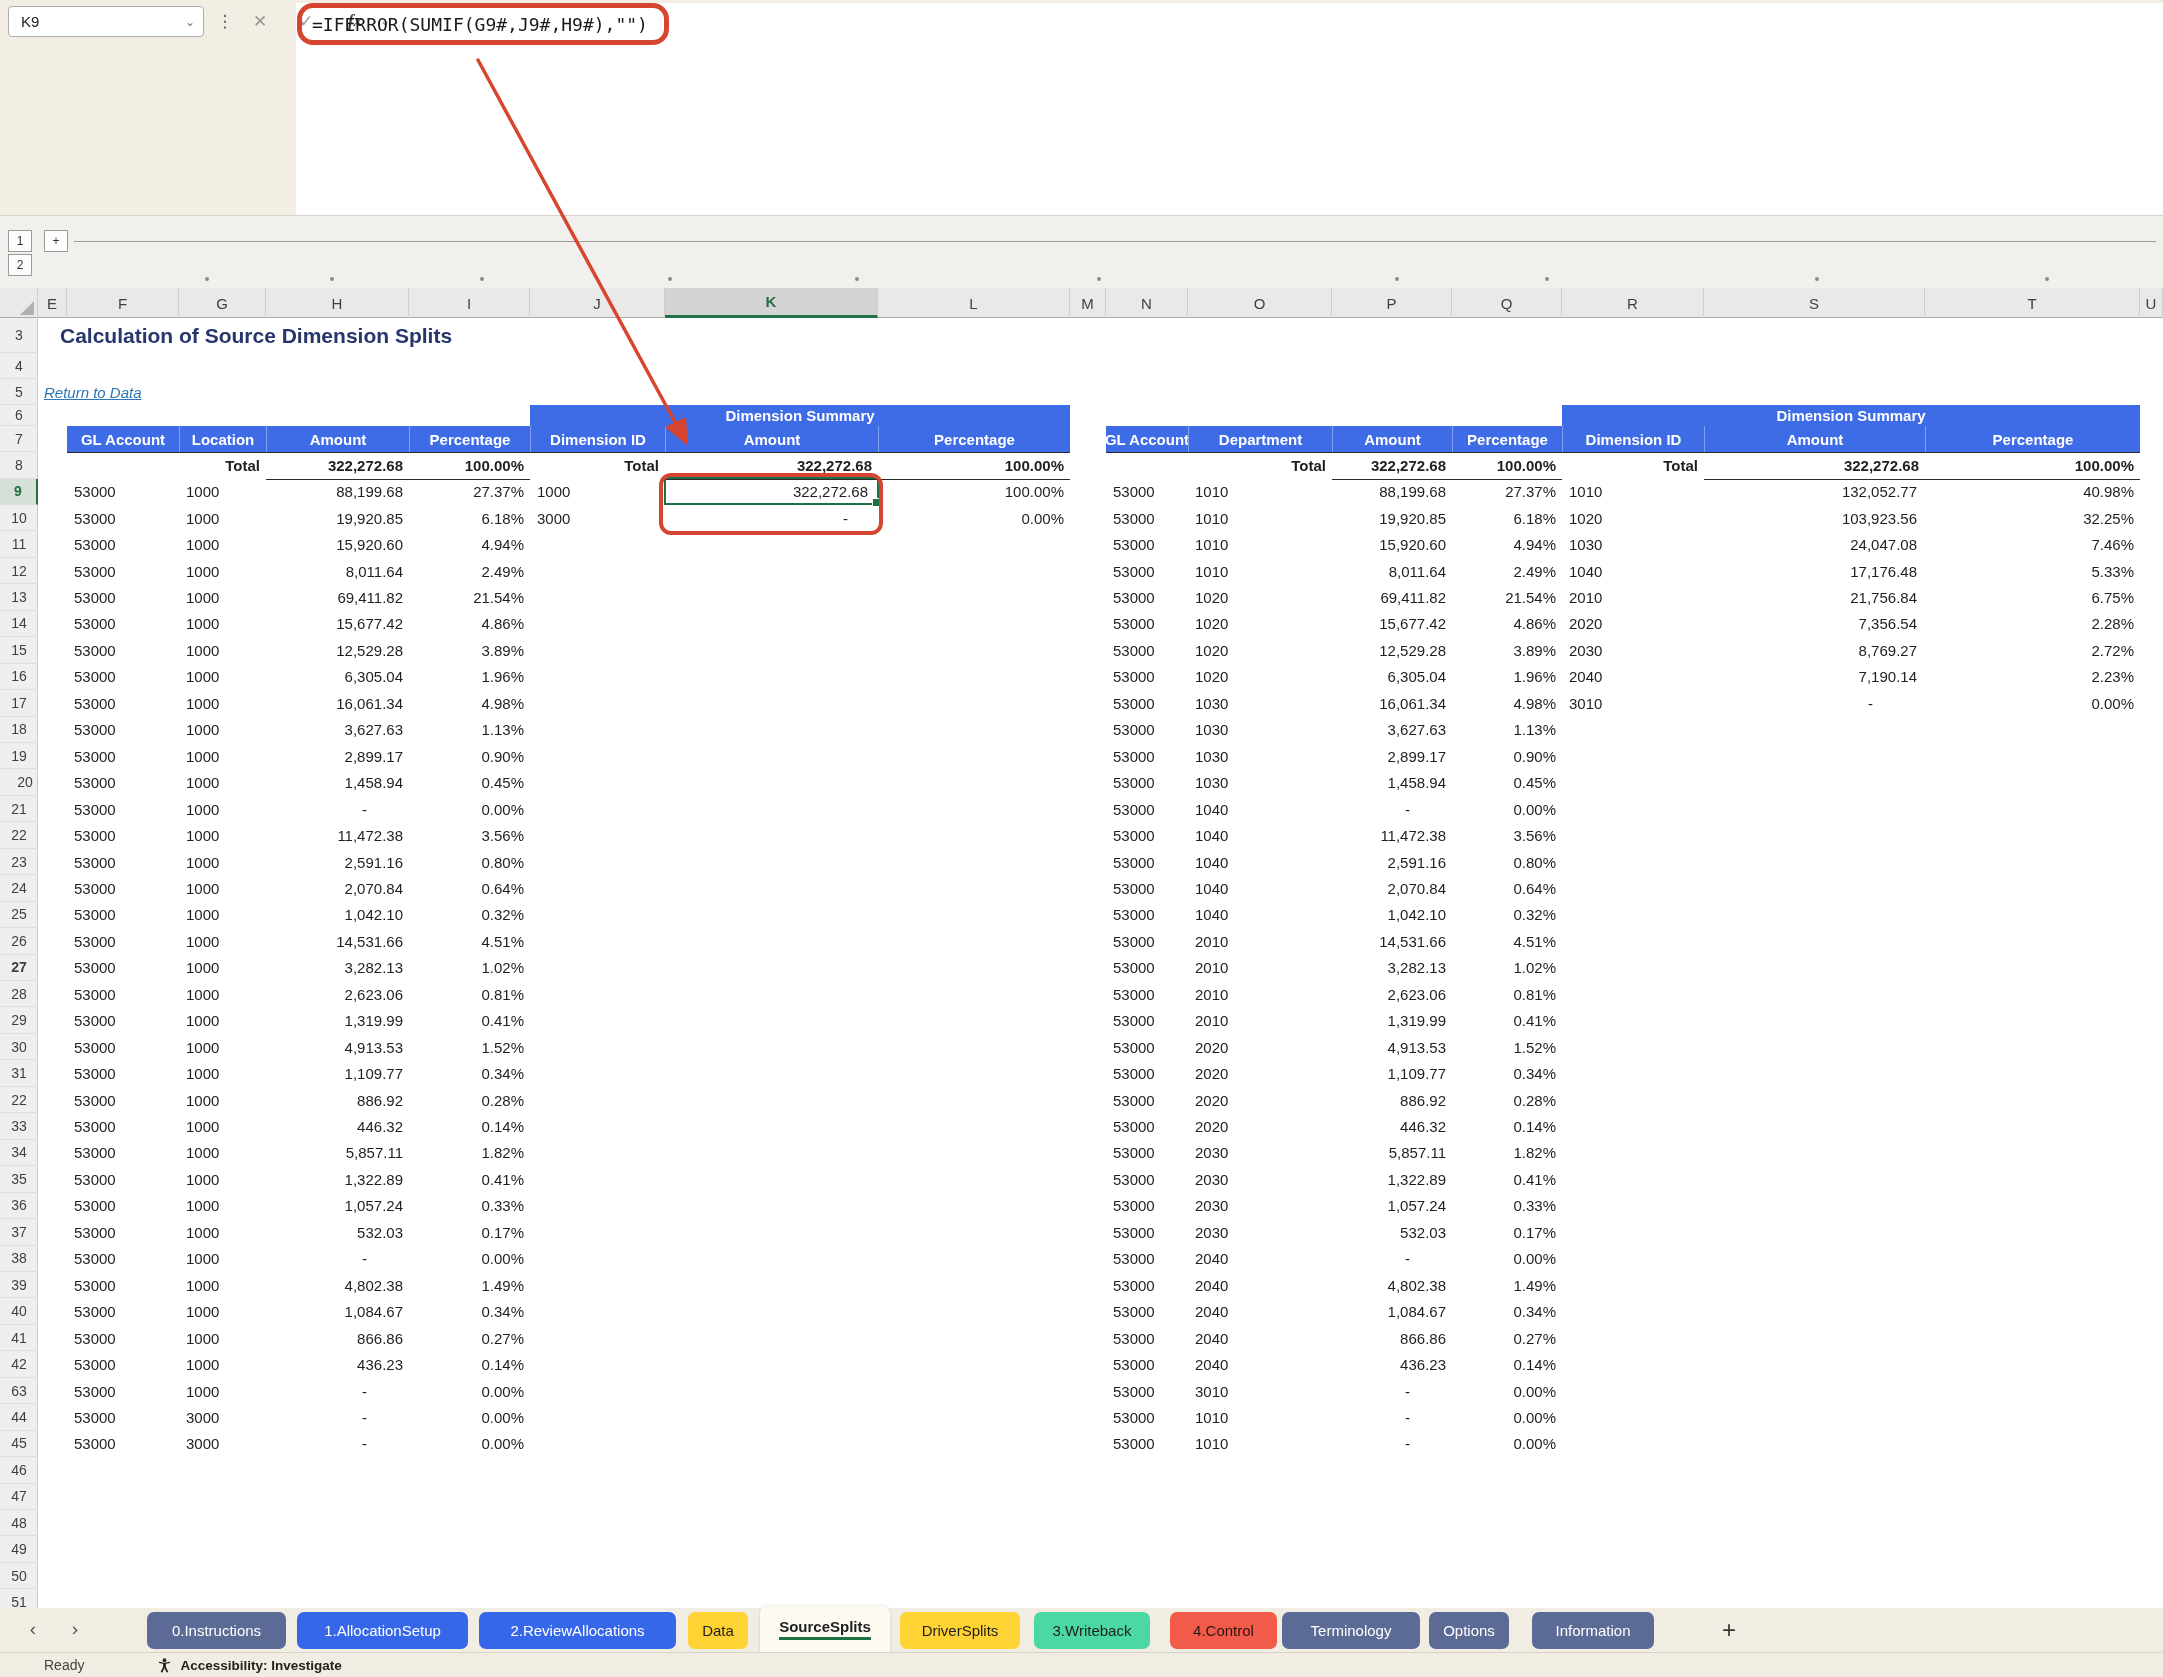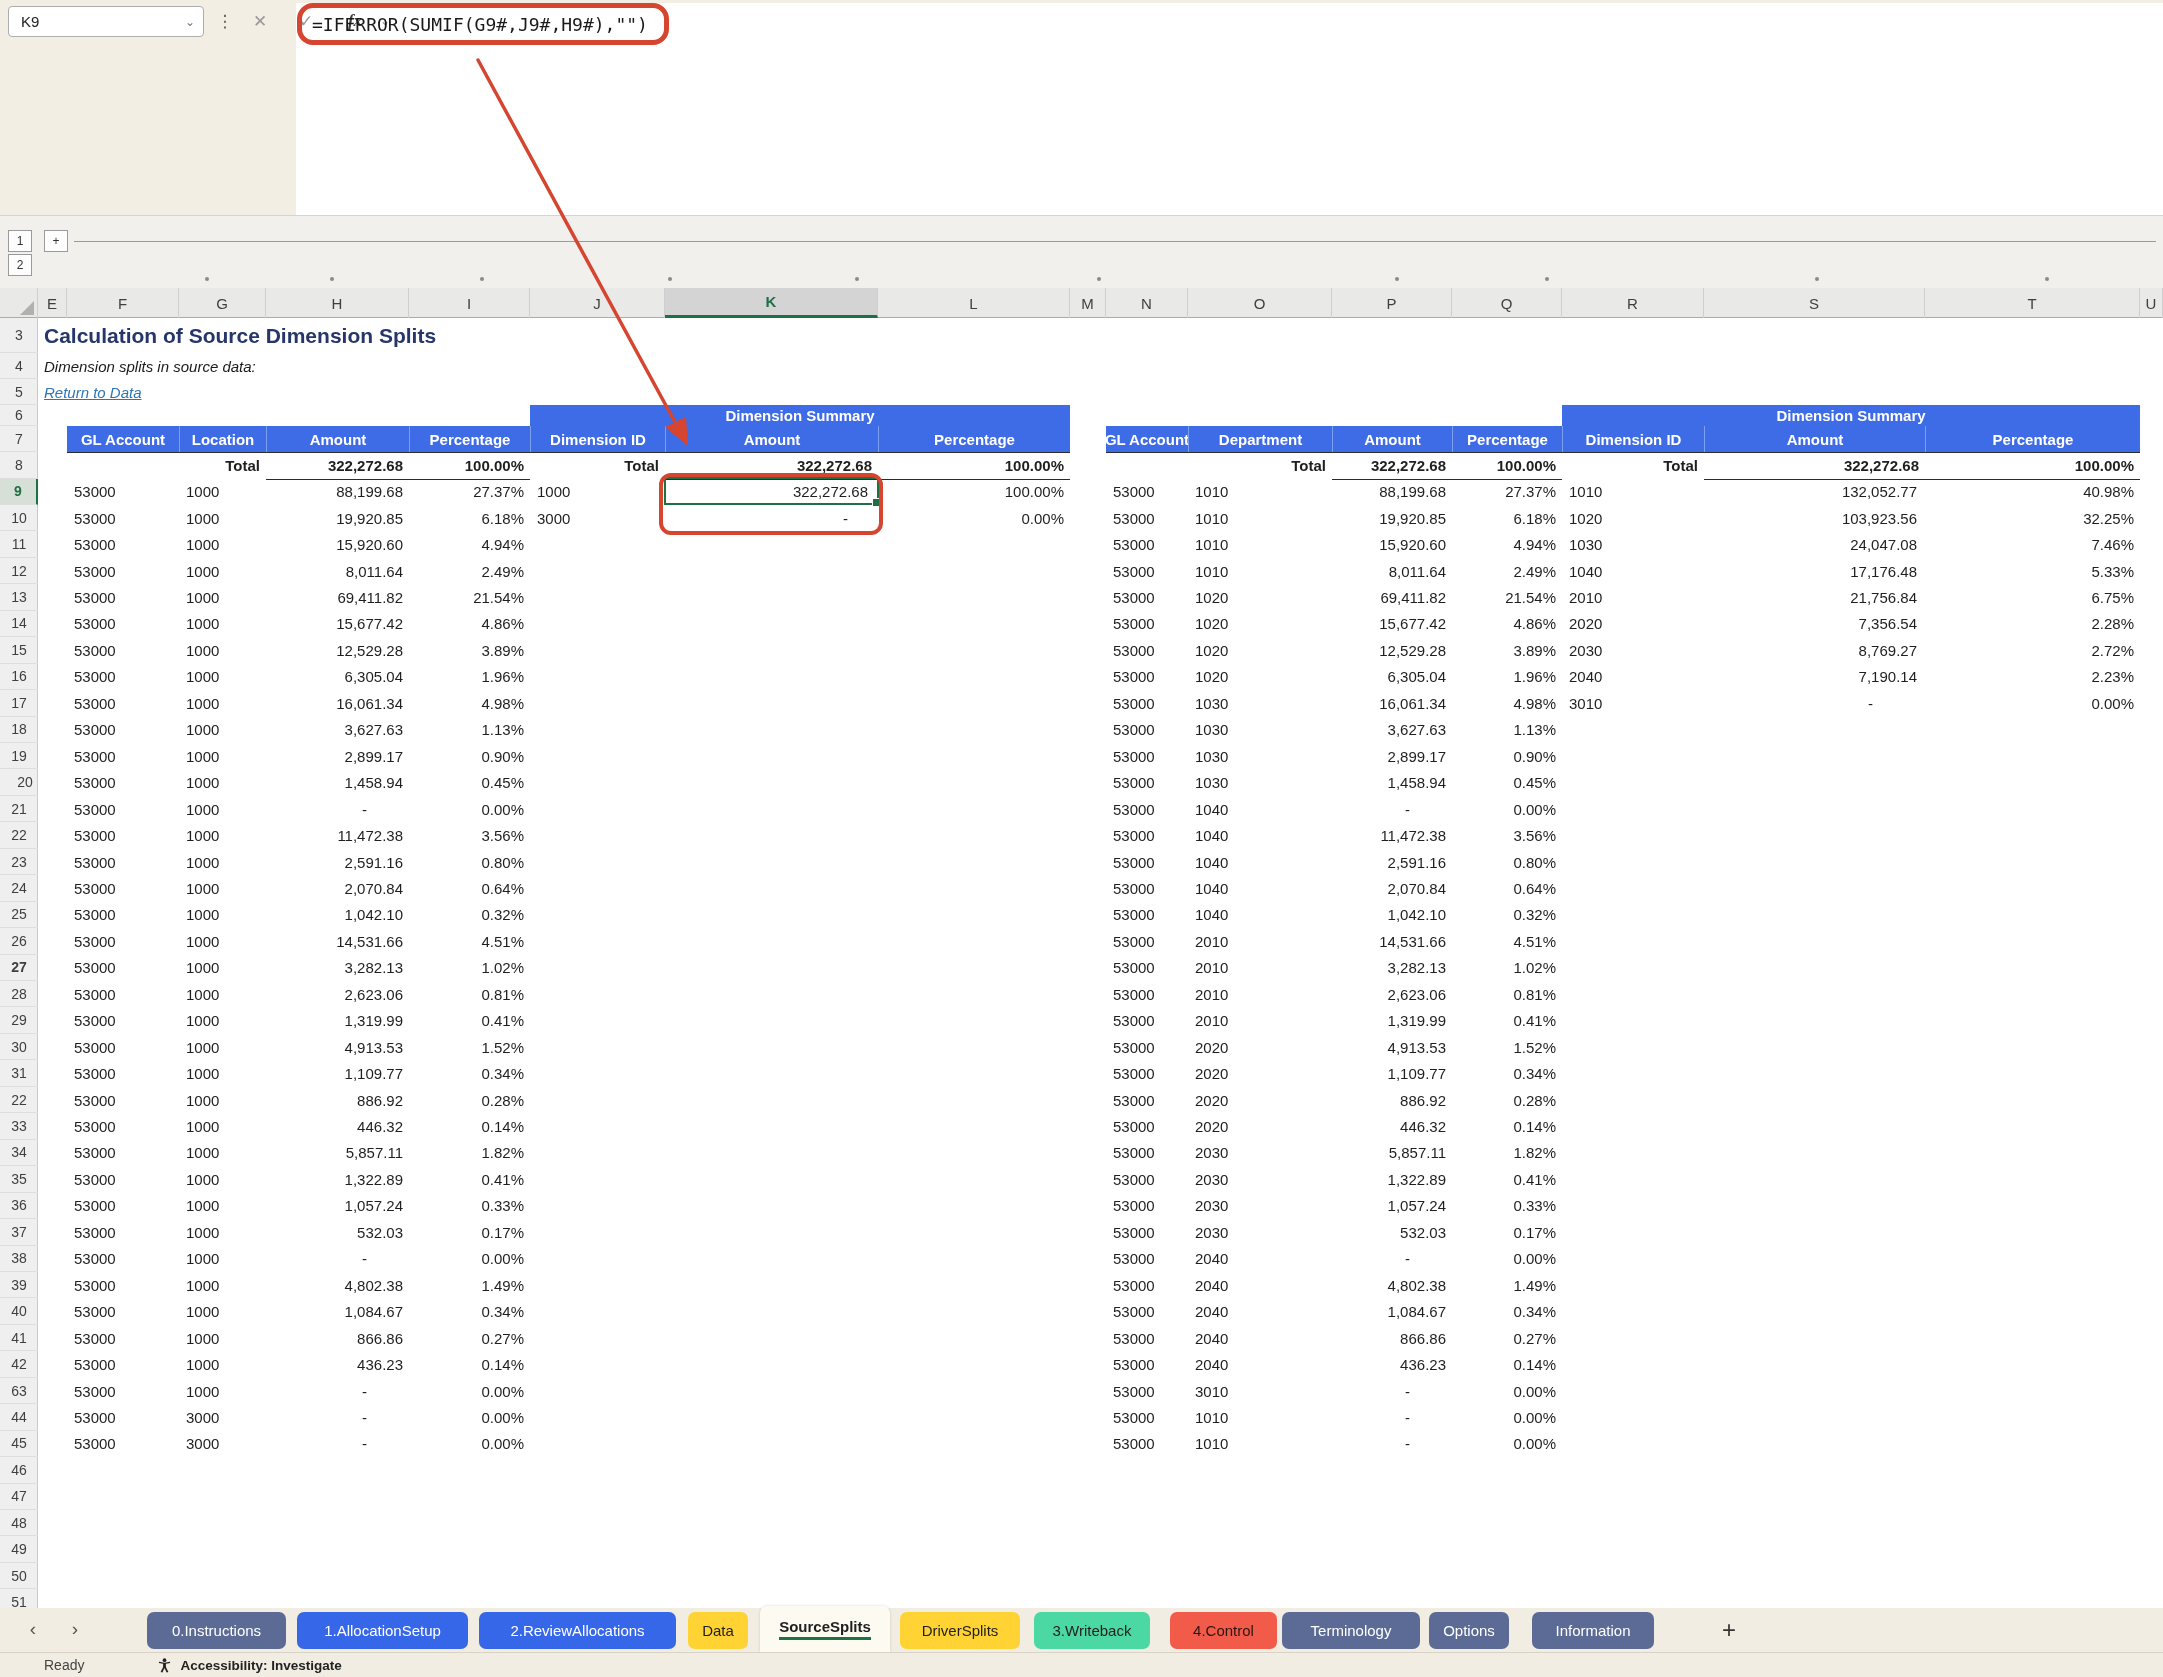--- a/index.html
+++ b/index.html
@@ -186,22 +186,21 @@
         <div class="rownum abs" style="top: 1086.25px; height: 26.45px;">44</div>
         <div class="rownum abs" style="top: 1112.7px; height: 26.45px;">45</div>
         <div class="rownum abs" style="top: 1139.15px; height: 26.45px;">46</div>
         <div class="rownum abs" style="top: 1165.6px; height: 26.45px;">47</div>
         <div class="rownum abs" style="top: 1192.05px; height: 26.45px;">48</div>
         <div class="rownum abs" style="top: 1218.5px; height: 26.45px;">49</div>
         <div class="rownum abs" style="top: 1244.95px; height: 26.45px;">50</div>
         <div class="rownum abs" style="top: 1271.4px; height: 26.45px;">51</div>
       </div>
     <div id="cells" class="abs" style="left:0;top:0;width:100%;height:100%;">
-        <div class="cell al sheet-title" style="left: 44px; top: 0px; width: 900px; height: 35px; color: rgb(38, 54, 107); padding-left: 0px;">Calculation of Source Dimension Splits</div>
-        <div class="cell al sheet-sub" style="left: 44px; top: 35px; width: 700px; height: 26px; padding-left: 0px;">Dimension splits in source data:</div>
+        <div class="cell al sheet-title" style="left: 60px; top: 0px; width: 900px; height: 35px; color: rgb(38, 54, 107); padding-left: 0px;">Calculation of Source Dimension Splits</div>
         <div class="cell al sheet-link" style="left: 44px; top: 61px; width: 300px; height: 26px; color: rgb(46, 117, 182); padding-left: 0px;">Return to Data</div>
         <div class="cell hdr" style="left: 530px; top: 87px; width: 540px; height: 21px; background: rgb(62, 107, 230); font-size: 15px;">Dimension Summary</div>
         <div class="cell hdr" style="left: 1562px; top: 87px; width: 578px; height: 21px; background: rgb(62, 107, 230); font-size: 15px;">Dimension Summary</div>
         <div class="cell hdr" style="left: 67px; top: 108px; width: 112px; height: 26px; background: rgb(62, 107, 230); border-left: none;">GL Account</div>
         <div class="cell hdr" style="left: 179px; top: 108px; width: 87px; height: 26px; background: rgb(62, 107, 230); border-left: 1px solid rgb(125, 160, 240);">Location</div>
         <div class="cell hdr" style="left: 266px; top: 108px; width: 143px; height: 26px; background: rgb(62, 107, 230); border-left: 1px solid rgb(125, 160, 240);">Amount</div>
         <div class="cell hdr" style="left: 409px; top: 108px; width: 121px; height: 26px; background: rgb(62, 107, 230); border-left: 1px solid rgb(125, 160, 240);">Percentage</div>
         <div class="cell hdr" style="left: 530px; top: 108px; width: 135px; height: 26px; background: rgb(62, 107, 230); border-left: 1px solid rgb(125, 160, 240);">Dimension ID</div>
         <div class="cell hdr" style="left: 665px; top: 108px; width: 213px; height: 26px; background: rgb(62, 107, 230); border-left: 1px solid rgb(125, 160, 240);">Amount</div>
         <div class="cell hdr" style="left: 878px; top: 108px; width: 192px; height: 26px; background: rgb(62, 107, 230); border-left: 1px solid rgb(125, 160, 240);">Percentage</div>

